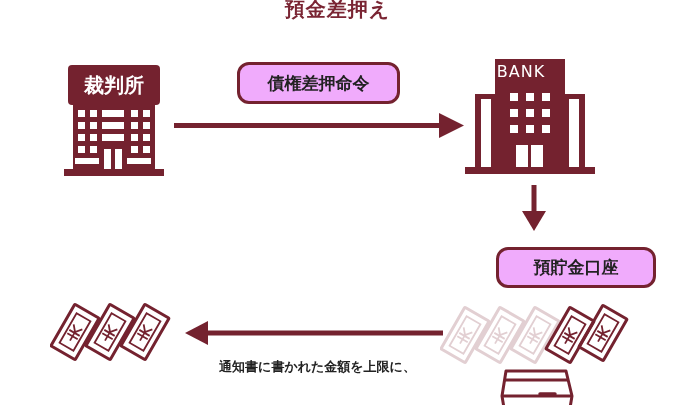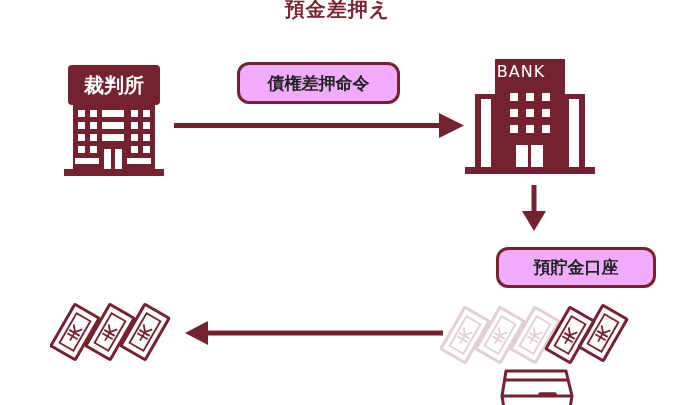--- a/index.html
+++ b/index.html
@@ -140,13 +140,14 @@
     </g>
   <g stroke="#74222f">
       <use href="#note" transform="translate(60,32) rotate(30)"></use>
     </g>
   <g stroke="#74222f">
       <use href="#note" transform="translate(95,32) rotate(30)"></use>
     </g>
 </svg>
 
 <div class="abs note">
+  <div>通知書に書かれた金額を上限に、</div>
 </div>
 
 </body></html>

